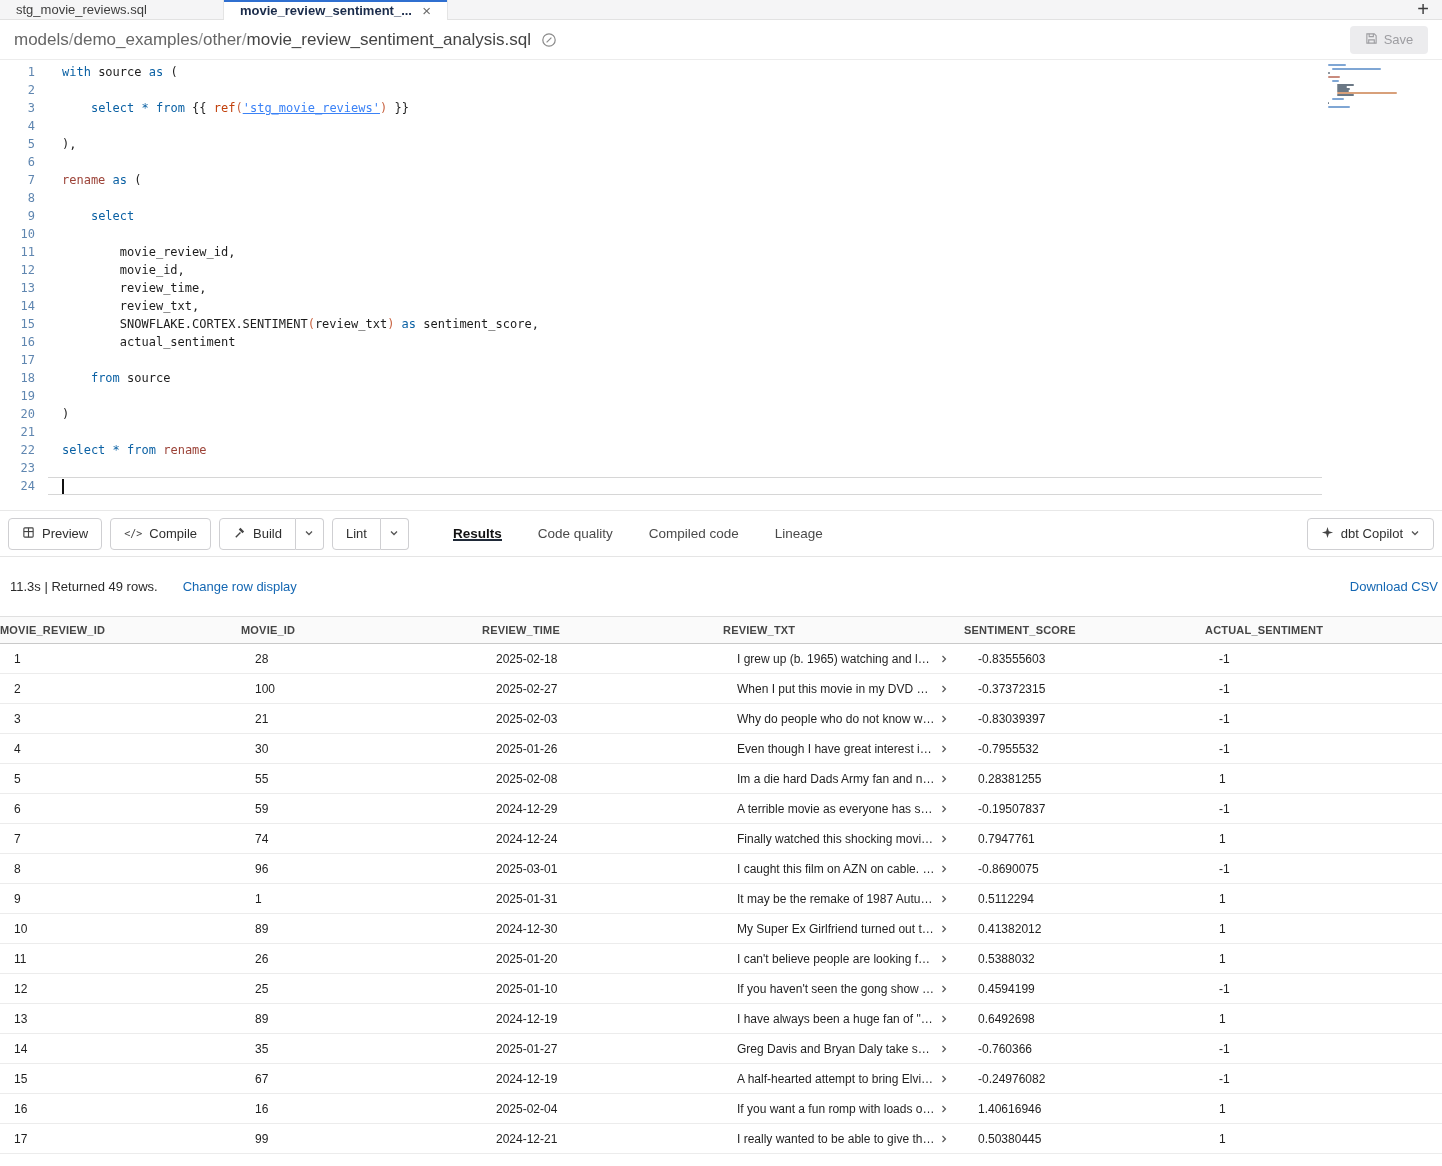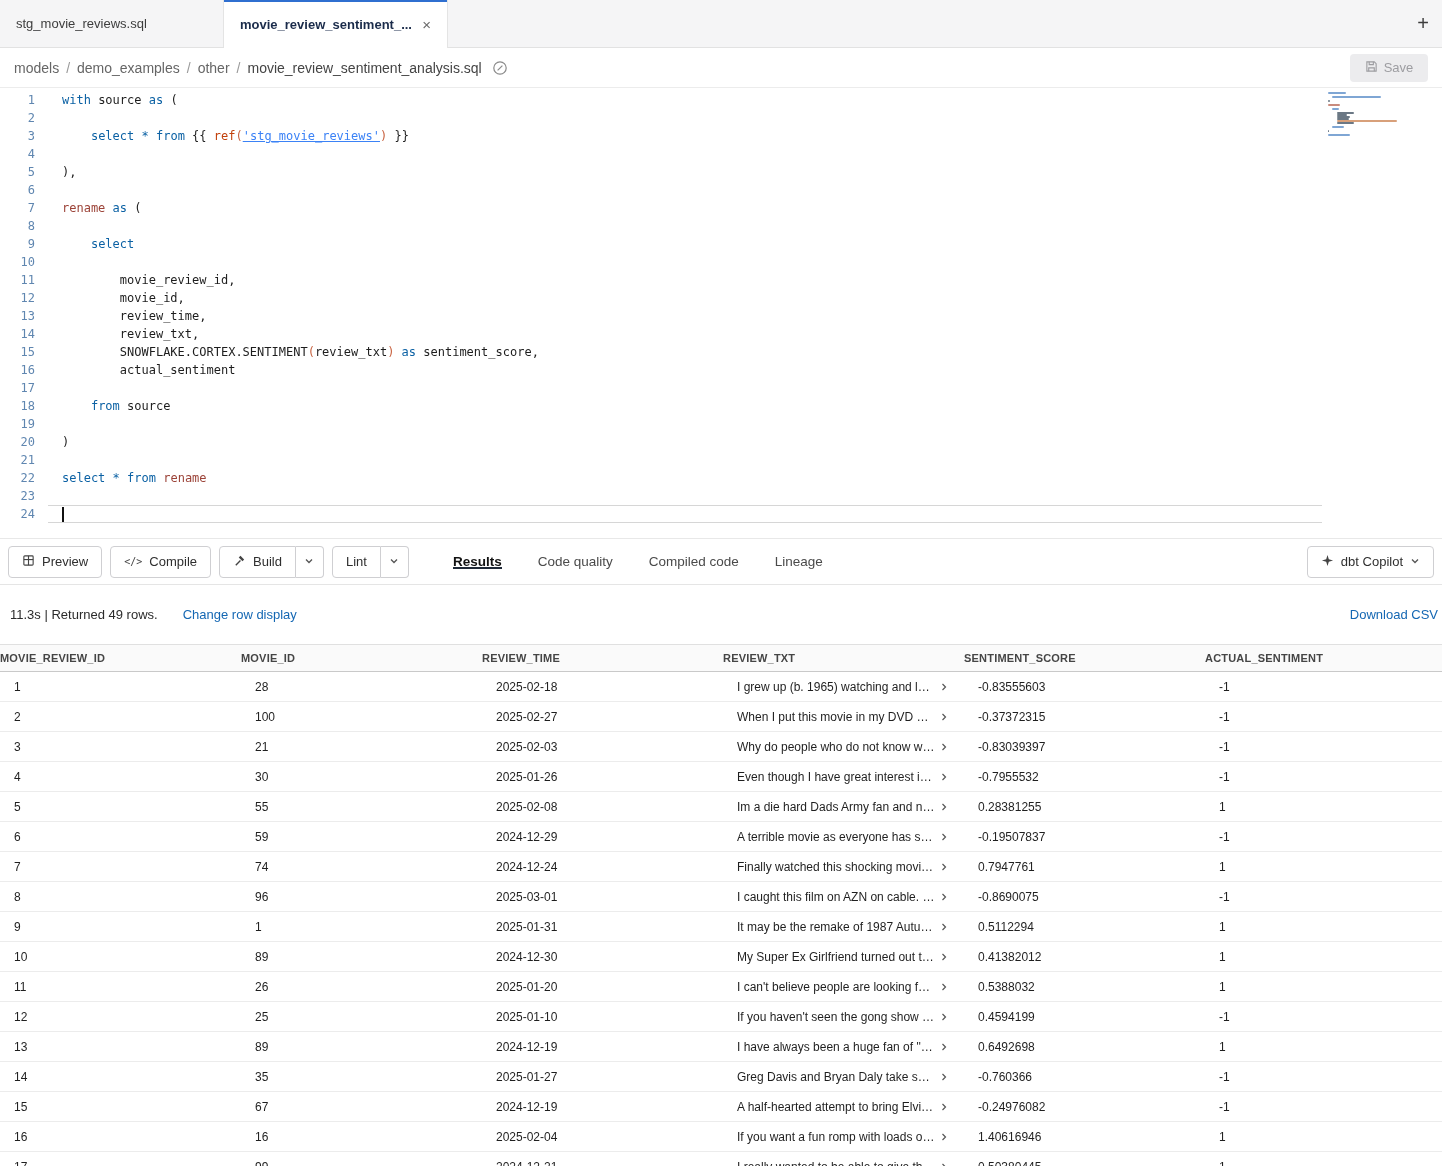--- a/index.html
+++ b/index.html
@@ -1,34 +1,34 @@
 <!DOCTYPE html>
 <html><head>
 <meta charset="utf-8">
 <style>
   * { margin:0; padding:0; box-sizing:border-box; }
   html,body { width:1442px; height:1166px; overflow:hidden; background:#fff;
     font-family:"Liberation Sans", sans-serif; color:#222; }
 
   
-  .tabbar { height:48px; background:#f5f5f6; display:flex; align-items:stretch;
+  .tabbar { height:20px; background:#f5f5f6; display:flex; align-items:stretch;
     border-bottom:1px solid #e2e2e2; position:relative; }
   .tab { width:224px; display:flex; align-items:center; padding:0 16px;
     font-size:13px; color:#3d3d3d; border-right:1px solid #e4e4e4; cursor:pointer; }
   .tab.active { background:#fff; box-shadow: inset 0 2px 0 #2f6fd0;
     color:#1a2b4a; font-weight:bold; justify-content:space-between;
     margin-bottom:-1px; z-index:2; }
   .tab-close { color:#6b6b6b; font-weight:normal; font-size:15px; margin-left:10px; }
   .newtab { margin-left:auto; width:38px; display:flex; align-items:center;
     justify-content:center; font-size:20px; color:#3d3d3d; }
 
   
   .crumb-bar { height:40px; display:flex; align-items:center; padding:0 14px;
     border-bottom:1px solid #ececec; background:#fff; }
-  .breadcrumb { display:flex; align-items:center; gap:7px; font-size:14px; color:#666; }
+  .breadcrumb { display:flex; align-items:center; font-size:17px; color:#666; }
   .bc-sep { color:#9a9a9a; }
   .bc-item.last { color:#444; }
   .crumb-icn { margin-left:10px; display:flex; align-items:center; }
   .save-btn { margin-left:auto; height:28px; width:78px; background:#ececee;
     border:none; border-radius:4px; color:#9d9da1; font-size:13px;
     display:flex; align-items:center; justify-content:center; gap:6px;
     font-family:inherit; }
 
   
   .editor { height:450px; position:relative; display:flex;

